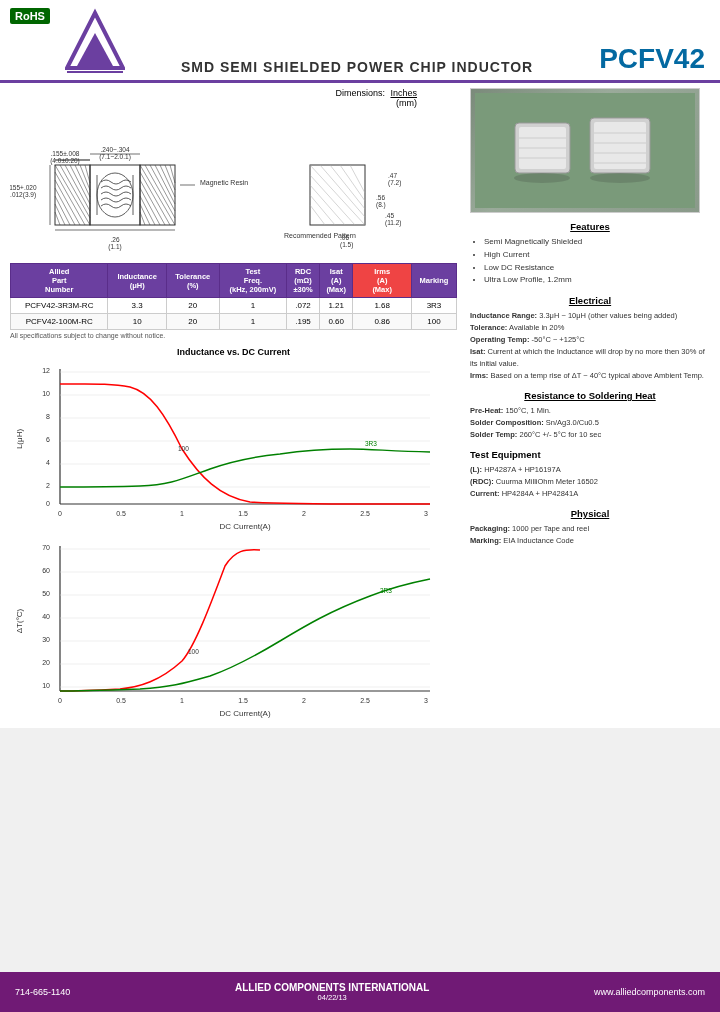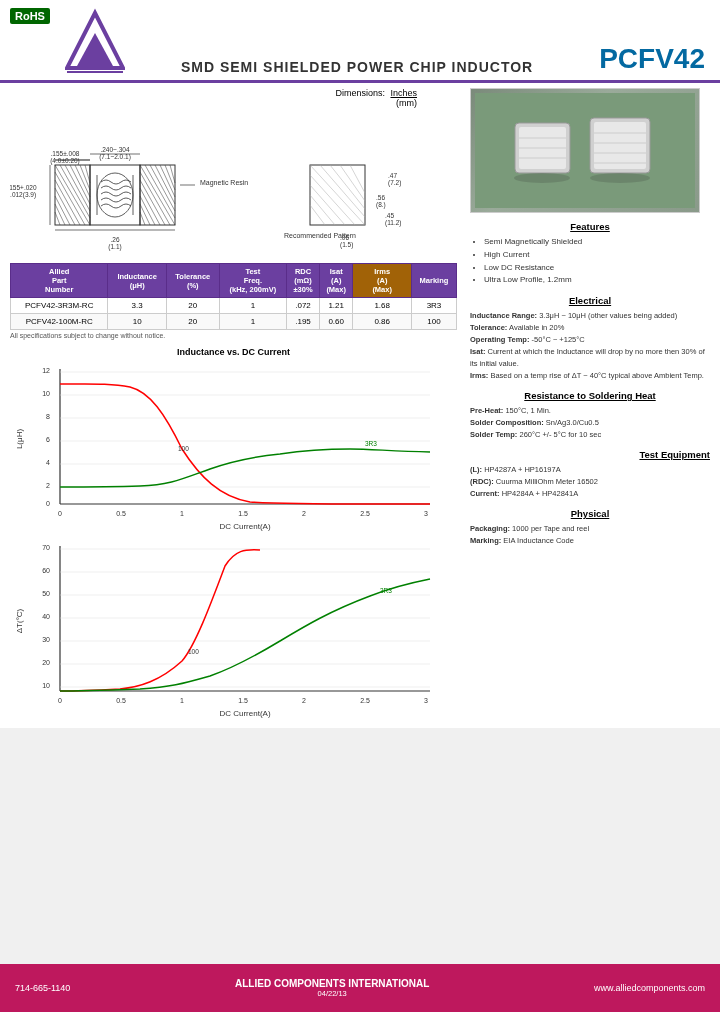--- a/index.html
+++ b/index.html
@@ -180,21 +180,21 @@
     <div style="margin-top:5px;">
       <table class="spec-table" style="width:100%; border-collapse:collapse; font-size:7.5px;">
         <thead>
           <tr>
             <th style="background:#6b3fa0;color:white;padding:3px 3px;text-align:center;border:1px solid #5a2d8a;">Allied<br>Part<br>Number</th>
             <th style="background:#6b3fa0;color:white;padding:3px 3px;text-align:center;border:1px solid #5a2d8a;">Inductance<br>(μH)</th>
             <th style="background:#6b3fa0;color:white;padding:3px 3px;text-align:center;border:1px solid #5a2d8a;">Tolerance<br>(%)</th>
             <th style="background:#6b3fa0;color:white;padding:3px 3px;text-align:center;border:1px solid #5a2d8a;">Test<br>Freq.<br>(kHz, 200mV)</th>
             <th style="background:#6b3fa0;color:white;padding:3px 3px;text-align:center;border:1px solid #5a2d8a;">RDC<br>(mΩ)<br>±30%</th>
             <th style="background:#6b3fa0;color:white;padding:3px 3px;text-align:center;border:1px solid #5a2d8a;">Isat<br>(A)<br>(Max)</th>
-            <th style="background:#a16207;color:white;padding:3px 13px;text-align:center;border:1px solid #5a2d8a;">Irms<br>(A)<br>(Max)</th>
+            <th style="background:#ef4444;color:white;padding:3px 13px;text-align:center;border:1px solid #5a2d8a;">Irms<br>(A)<br>(Max)</th>
             <th style="background:#6b3fa0;color:white;padding:3px 3px;text-align:center;border:1px solid #5a2d8a;">Marking</th>
           </tr>
         </thead>
         <tbody>
           <tr>
             <td style="border:1px solid #ccc;padding:3px 4px;text-align:center;">PCFV42-3R3M-RC</td>
             <td style="border:1px solid #ccc;padding:3px 4px;text-align:center;">3.3</td>
             <td style="border:1px solid #ccc;padding:3px 4px;text-align:center;">20</td>
             <td style="border:1px solid #ccc;padding:3px 4px;text-align:center;">1</td>
             <td style="border:1px solid #ccc;padding:3px 4px;text-align:center;">.072</td>
@@ -364,21 +364,21 @@
         <span style="font-weight:bold;">Pre-Heat:</span>
         <span>150°C, 1 Min.</span><br>
         <span style="font-weight:bold;">Solder Composition:</span>
         <span>Sn/Ag3.0/Cu0.5</span><br>
         <span style="font-weight:bold;">Solder Temp:</span>
         <span>260°C +/- 5°C for 10 sec</span>
       </div>
     </div>
 
     <div style="margin-top:8px;">
-      <div style="text-align:right;font-size:9.5px;font-weight:bold;text-decoration:underline;margin-bottom:4px;">Test Equipment</div>
+      <div style="text-align:left;font-size:9.5px;font-weight:bold;margin-bottom:4px;">Test Equipment</div>
       <div style="font-size:7.5px;color:#333;line-height:1.6;">
         <span style="font-weight:bold;">(L):</span>
         <span>HP4287A + HP16197A</span><br>
         <span style="font-weight:bold;">(RDC):</span>
         <span>Cuurma MilliOhm Meter 16502</span><br>
         <span style="font-weight:bold;">Current:</span>
         <span>HP4284A + HP42841A</span>
       </div>
     </div>
 
@@ -388,20 +388,20 @@
         <span style="font-weight:bold;">Packaging:</span>
         <span>1000 per Tape and reel</span><br>
         <span style="font-weight:bold;">Marking:</span>
         <span>EIA Inductance Code</span>
       </div>
     </div>
 
   </div>
 </div>
 
-<div style="background:#be185d;color:white;display:flex;align-items:center;justify-content:space-between;padding:6px 15px;font-size:9px;position:absolute;bottom:0;left:0;right:0;height:48px;">
+<div style="background:#701a75;color:white;display:flex;align-items:center;justify-content:space-between;padding:6px 15px;font-size:9px;position:absolute;bottom:0;left:0;right:0;height:40px;">
   <div>714-665-1140</div>
   <div style="text-align:center;">
     <div style="font-weight:bold;font-size:10px;">ALLIED COMPONENTS INTERNATIONAL</div>
     <div style="font-size:7.5px;">04/22/13</div>
   </div>
   <div>www.alliedcomponents.com</div>
 </div>
 
 </body></html>

